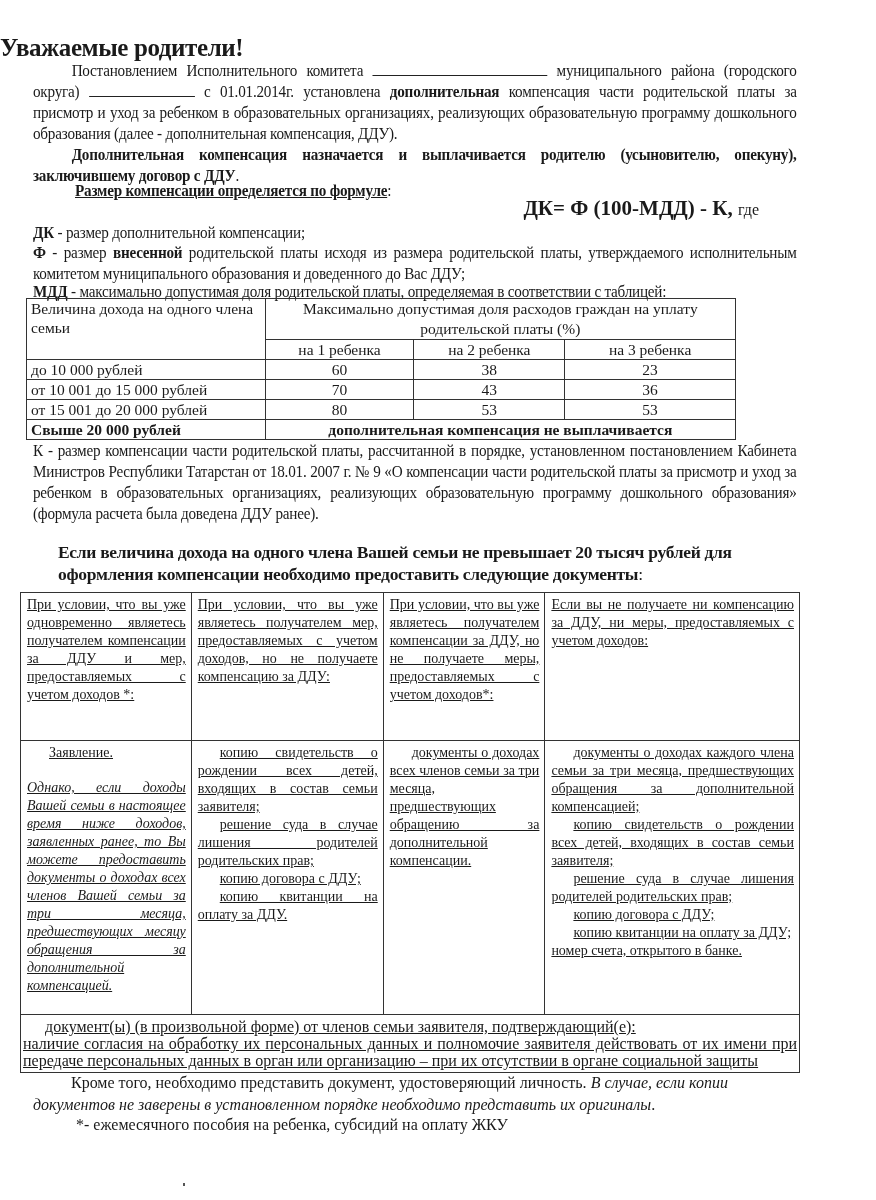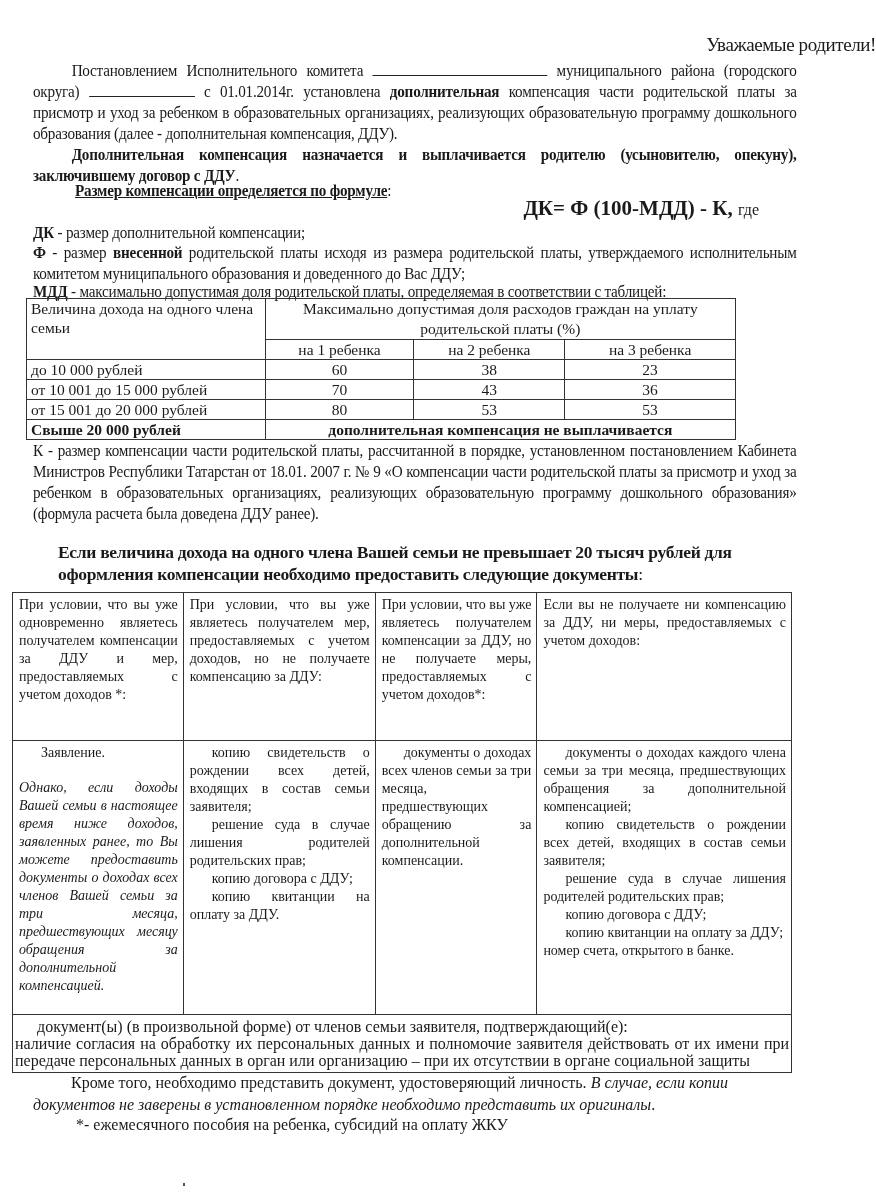--- a/index.html
+++ b/index.html
@@ -2,22 +2,22 @@
 <html><head>
 <meta charset="utf-8">
 <style>
   html, body { margin: 0; padding: 0; background: #ffffff; }
   body {
     width: 876px; height: 1200px; position: relative; overflow: hidden;
     font-family: "Liberation Serif", serif; color: #1a1a1a;
   }
   .abs { position: absolute; }
   .title {
-    left: 0; width: 876px; top: 34px; text-align: right;
-    font-weight: normal; font-size: 19px; letter-spacing: -0.4px;
+    left: 0; width: 876px; top: 34px; text-align: left;
+    font-weight: bold; font-size: 25px; letter-spacing: -0.4px;
     font-family: "Liberation Serif", serif;
   }
   .para {
     left: 33px; width: 764px; font-size: 16.5px; line-height: 21px;
     text-align: justify; font-family: "Liberation Serif", serif;
     letter-spacing: -0.25px; transform: scaleX(0.92); transform-origin: left top;
     width: 830px;
   }
   .indent { text-indent: 42px; }
   .blank { display: inline-block; border-bottom: 1px solid #222; height: 14px; vertical-align: baseline; }
@@ -38,22 +38,22 @@
   .t1 .c { text-align: center; }
   .t1 .hdr-left { vertical-align: top; }
   .t1 .bold { font-weight: bold; }
 
   .heading2 {
     left: 0; width: 876px; text-align: left; top: 541px;
     font-size: 17.5px; font-weight: bold; line-height: 22px; letter-spacing: -0.3px;
   }
 
   .t2 {
-    position: absolute; left: 12px; top: 592px; width: 780px;
-    font-family: "Liberation Serif", serif; font-size: 14px; line-height: 18px;
+    position: absolute; left: 20px; top: 592px; width: 780px;
+    font-family: "Liberation Serif", serif; font-size: 14px; line-height: 18px; text-decoration: underline;
   }
   .t2 td { border: 1px solid #333; vertical-align: top; padding: 3px 5px 3px 6px; text-align: justify; }
   .t2 .it { font-style: italic; margin-top: 17px; }
   .t2 .ind { text-indent: 22px; display: block; }
   .t2 .full { font-size: 16px; line-height: 17px; padding: 3px 2px; }
 
   .closing {
     left: 33px; width: 760px; top: 1072px; font-size: 16px; line-height: 22px;
     font-family: "Liberation Serif", serif;
   }

